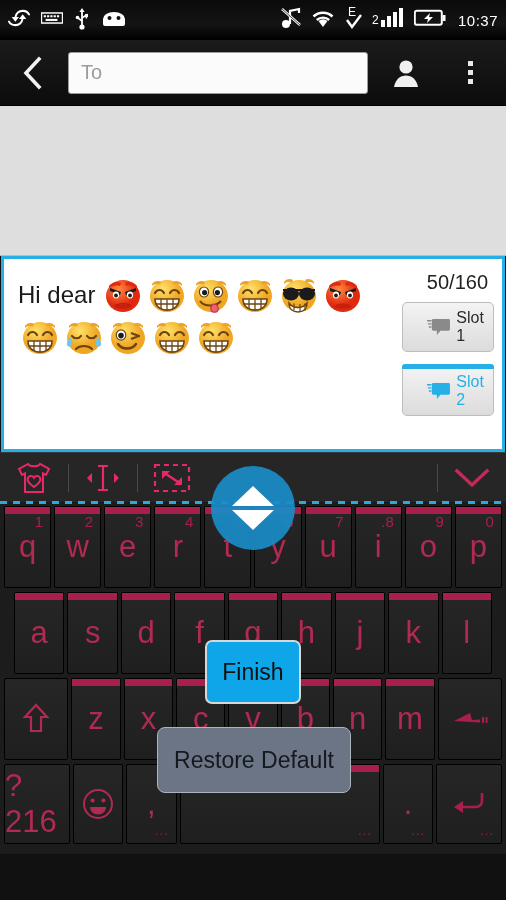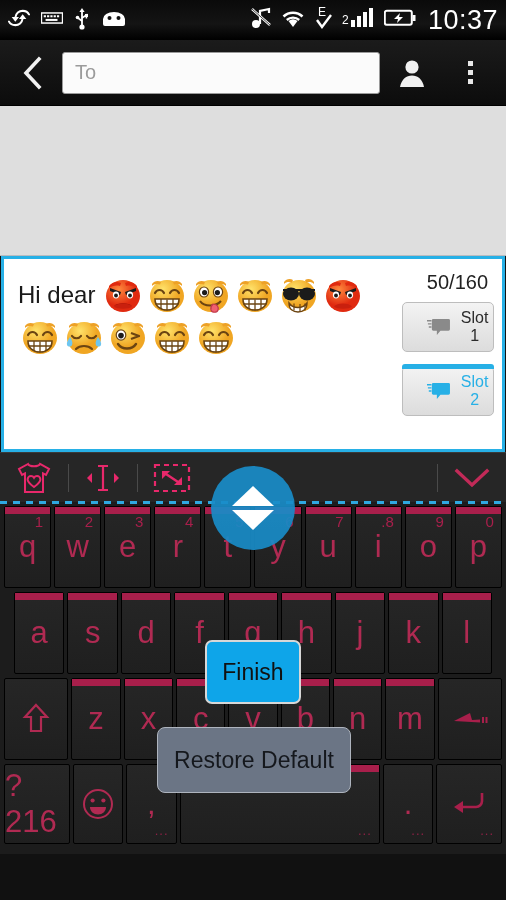--- a/index.html
+++ b/index.html
@@ -9,26 +9,26 @@
   .screen { position:relative; width:506px; height:900px; background:#111; }
 
   
   .statusbar{
     height:40px; background:linear-gradient(#0a0a0a,#141414 60%,#000);
     display:flex; align-items:center; padding:0 8px; position:relative;
   }
   .sb-left{ display:flex; align-items:center; gap:11px; }
   .sb-right{ margin-left:auto; display:flex; align-items:center; gap:8px; }
   .sb-ic{ display:block; }
-  .sb-time{ color:#fff; font-size:27px; letter-spacing:.5px; margin-left:4px; font-weight:400;}
+  .sb-time{ color:#fff; font-size:15px; letter-spacing:.5px; margin-left:4px; font-weight:400;}
 
   
   .actionbar{
     height:66px; background:linear-gradient(#1b1b1b,#0c0c0c);
-    display:flex; align-items:center; padding:0 10px; gap:6px;
+    display:flex; align-items:center; padding:0 10px; gap:12px;
     border-bottom:1px solid #000;
   }
   .back-btn{ width:46px; height:56px; display:flex; align-items:center; justify-content:center; }
   .to-field{
     flex:1; height:42px; background:#fbfbfb; border:1px solid #9a9a9a;
     border-radius:3px; display:flex; align-items:center; padding:0 12px;
     box-shadow:inset 0 1px 0 #fff;
   }
   .to-field span{ color:#9b9b9b; font-size:20px; }
   .ab-btn{ width:52px; height:56px; display:flex; align-items:center; justify-content:center; }
@@ -52,21 +52,20 @@
   .emo{ width:44px; height:44px; display:inline-block; vertical-align:middle; }
   .row2{ margin-top:-2px; }
 
   .compose-side{ width:106px; padding:8px 8px 8px 0; display:flex; flex-direction:column; align-items:flex-end; }
   .charcount{ font-size:20px; color:#222; margin:4px 6px 8px 0; }
   .slot{
     width:92px; height:50px; border-radius:5px; display:flex; align-items:center;
     gap:6px; padding-left:24px; font-size:16px; margin-bottom:14px; position:relative;
     background:linear-gradient(#f3f3f3,#dcdcdc); border:1px solid #bdbdbd;
     color:#2b2b2b;
-    text-align:center;
   }
   .slot.active{ color:#27b0e6; }
   .slot.active:before{
     content:""; position:absolute; left:-1px; right:-1px; top:-3px; height:5px;
     background:#27b0e6; border-radius:3px 3px 0 0;
   }
 
   
   .kbtoolbar{
     height:50px; background:#262626; display:flex; align-items:center;

